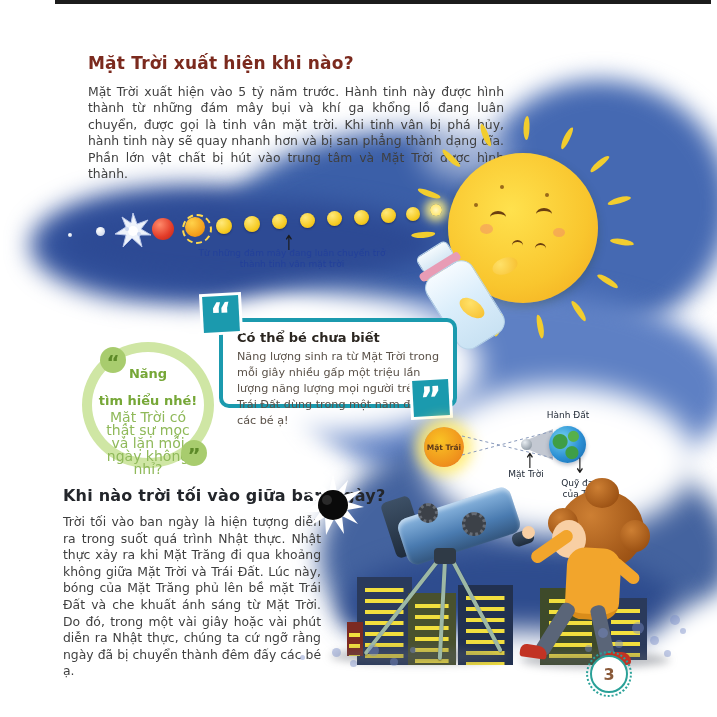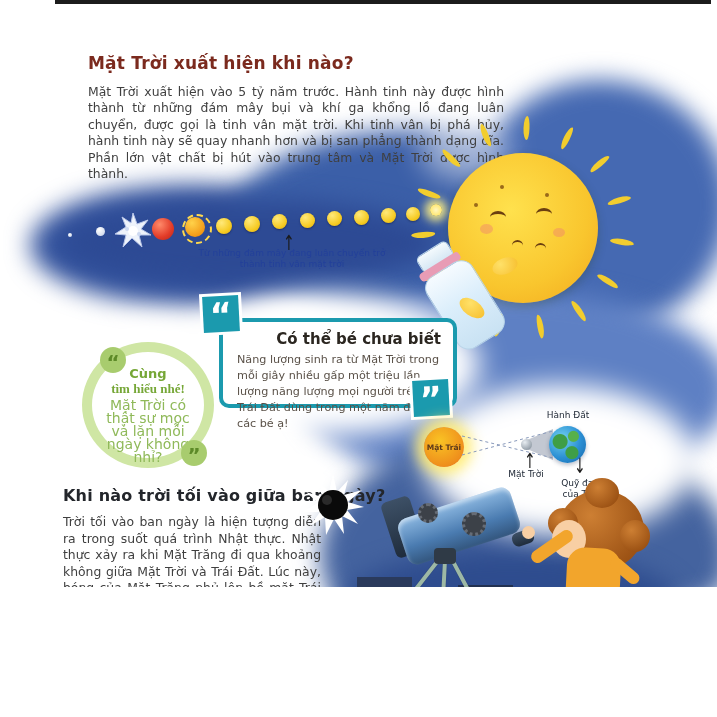--- a/index.html
+++ b/index.html
@@ -1,31 +1,31 @@
 <!DOCTYPE html>
 <html><head>
 <meta charset="utf-8">
 <style>
   html,body{margin:0;padding:0;}
   body{font-family:"DejaVu Sans","Liberation Sans",sans-serif;background:#ffffff;}
-  .page{position:relative;width:717px;height:587px;background:#ffffff;overflow:hidden;}
+  .page{position:relative;width:717px;height:717px;background:#ffffff;overflow:hidden;}
   .abs{position:absolute;}
   .blob{position:absolute;pointer-events:none;}
   
   .sky{border-radius:50%;filter:blur(12px);}
   .cloud{border-radius:50%;filter:blur(14px);background:#ffffff;}
   
   .h1{font-size:17px;font-weight:bold;color:#7b2a1e;letter-spacing:.2px;}
   .h2{font-size:16px;font-weight:bold;color:#23262b;letter-spacing:.2px;}
   .body-text{font-size:12.4px;line-height:16.4px;color:#3f3f3f;text-align:justify;}
   .caption{font-size:9px;line-height:11px;color:#23409a;text-align:center;}
   .small-label{font-size:9px;line-height:10.5px;color:#222b38;text-align:center;}
   
   .fact-box{background:#ffffff;border:4px solid #1b9aae;border-radius:10px;padding:6px 12px 8px 14px;box-sizing:border-box;}
-  .fact-title{font-size:15px;font-weight:bold;color:#2b2620;text-align:right;margin:2px 0 4px 0;}
+  .fact-title{font-size:13px;font-weight:bold;color:#2b2620;text-align:left;margin:2px 0 4px 0;}
   .fact-body{font-size:11.2px;line-height:16px;color:#5a5148;text-align:left;}
   .quote-sq{width:36px;height:36px;background:#1b9aae;box-shadow:0 0 0 3px #ffffff;transform:rotate(-3deg);color:#ffffff;font-size:34px;font-weight:bold;line-height:1;text-align:center;}
   .quote-sq span{position:relative;top:2px;}
   
   .bubble{width:112px;height:106px;background:#ffffff;border:10px solid #cfe6a4;border-radius:50%;text-align:center;box-sizing:content-box;}
   .bubble-title{font-size:13px;font-weight:bold;color:#76a737;line-height:15px;margin-top:14px;}
   .bubble-body{font-size:14px;color:#8fb959;line-height:13px;margin-top:3px;padding:0 4px;}
   .quote-dot{width:26px;height:26px;border-radius:50%;background:#a8cc6e;color:#5d8a28;font-size:20px;font-weight:bold;text-align:center;line-height:30px;}
   
   .planet{border-radius:50%;}
@@ -165,22 +165,22 @@
   <div class="abs hand" style="left:458px;top:300px;width:28px;height:16px;transform:rotate(35deg);"></div>
 
   <div class="abs fact-box" style="left:219px;top:318px;width:238px;height:90px;">
     <div class="fact-title">Có thể bé chưa biết</div>
     <div class="fact-body">Năng lượng sinh ra từ Mặt Trời trong mỗi giây nhiều gấp một triệu lần lượng năng lượng mọi người trên Trái Đất dùng trong một năm đấy các bé ạ!</div>
   </div>
   <div class="abs quote-sq" style="left:203px;top:296px;"><span>“</span></div>
   <div class="abs quote-sq" style="left:413px;top:380px;"><span>”</span></div>
 
   <div class="abs bubble" style="left:82px;top:342px;">
-    <div class="bubble-title">Cùng</div>
-    <div class="bubble-title" style="margin-top:0;font-family:Liberation Serif, serif;">tìm hiểu nhé!</div>
+    <div class="bubble-title">Năng</div>
+    <div class="bubble-title" style="margin-top:12px;">tìm hiểu nhé!</div>
     <div class="bubble-body">Mặt Trời có thật sự mọc và lặn mỗi ngày không nhỉ?</div>
   </div>
   <div class="abs quote-dot" style="left:100px;top:347px;"><span>“</span></div>
   <div class="abs quote-dot" style="left:181px;top:440px;"><span>”</span></div>
 
   <div class="abs dg-sun" style="left:424px;top:427px;width:40px;height:40px;">
     <span>Mặt Trái</span>
   </div>
   <svg class="abs" style="left:455px;top:420px;" width="135" height="55" viewBox="0 0 135 55">
     <path d="M72,20 L98,9 L98,40 L72,29 Z" fill="rgba(135,145,165,.5)"></path>

